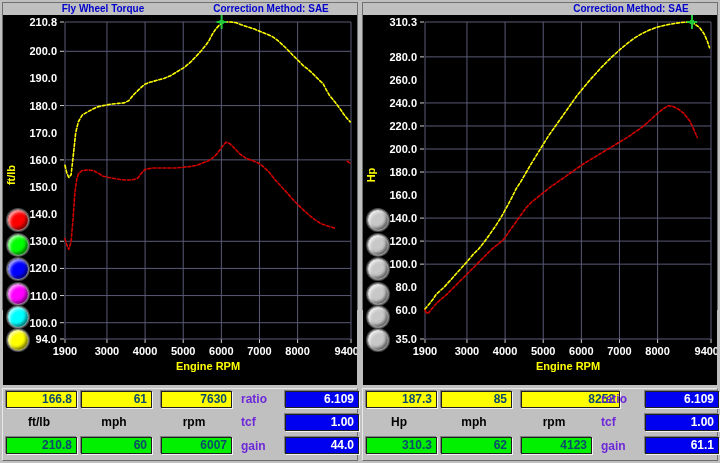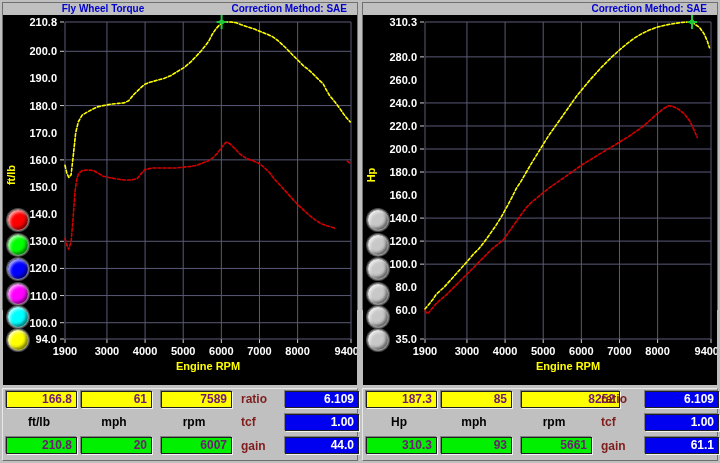--- a/index.html
+++ b/index.html
@@ -13,53 +13,53 @@
     background:#22c55e;
     border:1px solid #707070;
     box-sizing:border-box;
   }
   .chart-header{
     position:relative;height:12px;background:#c0c0c0;
     font:bold 10px "Liberation Sans",sans-serif;color:#0000cc;
     white-space:nowrap;
   }
   .chart-title{position:absolute;left:30px;width:140px;text-align:center;top:0;}
-  .chart-correction{position:absolute;left:192px;width:152px;text-align:right;top:0;}
+  .chart-correction{position:absolute;left:192px;width:152px;text-align:center;top:0;}
   .chart-body{position:relative;width:354px;height:370px;background:#000;}
   .chart-body svg{position:absolute;left:0;top:0;}
   .run-btn{
     position:absolute;left:4px;width:20px;height:20px;border-radius:50%;
     border:1px solid #888;
     box-shadow:inset 2px 2px 3px rgba(255,255,255,.65), inset -2px -2px 3px rgba(0,0,0,.5), 0 0 0 1px #4a4a4a;
     cursor:pointer;
   }
   .readout-panel{
     position:absolute;top:388px;width:356px;height:73px;background:#c0c0c0;
     border-top:1px solid #e8e8e8;border-left:1px solid #e8e8e8;
     border-right:1px solid #6e6e6e;border-bottom:1px solid #6e6e6e;
     box-sizing:border-box;
   }
   .val-box{
     position:absolute;width:65px;height:15px;
     border:1px solid #202020;
     box-shadow:1px 1px 0 #f4f4f4, -1px -1px 0 #808080;
     font:bold 12px "Liberation Sans",sans-serif;
     text-align:right;padding-right:4px;line-height:15px;
-    box-sizing:content-box;color:#701a75;
+    box-sizing:content-box;color:#0c4a6e;
   }
   .vb-yellow{background:#ffff00;}
   .vb-green{background:#00f000;}
   .vb-blue{background:#0000f0;color:#fff;width:68px;}
   .unit-label{
     position:absolute;width:60px;text-align:center;
     font:bold 12px "Liberation Sans",sans-serif;color:#000;
   }
   .param-label{
     position:absolute;left:238px;width:22px;
-    font:bold 12px "Liberation Sans",sans-serif;color:#7f1d1d;
+    font:bold 12px "Liberation Sans",sans-serif;color:#6d28d9;
   }
 </style>
 </head>
 <body>
 
 <div class="chart-panel" style="left:2px;">
   <div class="chart-header">
     <span class="chart-title">Fly Wheel Torque</span>
     <span class="chart-correction">Correction Method: SAE</span>
   </div>
@@ -219,44 +219,44 @@
       <div class="run-btn" style="top: 243px; background: rgb(200, 200, 200);"></div>
       <div class="run-btn" style="top: 268px; background: rgb(200, 200, 200);"></div>
       <div class="run-btn" style="top: 291px; background: rgb(200, 200, 200);"></div>
       <div class="run-btn" style="top: 314px; background: rgb(200, 200, 200);"></div>
     </div>
 </div>
 
 <div class="readout-panel" style="left:2px;">
   <div class="val-box vb-yellow" style="left:3px;top:2px;">166.8</div>
   <div class="val-box vb-yellow" style="left:78px;top:2px;">61</div>
-  <div class="val-box vb-yellow" style="left:158px;top:2px;">7589</div>
+  <div class="val-box vb-yellow" style="left:158px;top:2px;">7630</div>
   <div class="unit-label" style="left:6px;top:26px;">ft/lb</div>
   <div class="unit-label" style="left:81px;top:26px;">mph</div>
   <div class="unit-label" style="left:161px;top:26px;">rpm</div>
   <div class="val-box vb-green" style="left:3px;top:48px;">210.8</div>
-  <div class="val-box vb-green" style="left:78px;top:48px;">20</div>
+  <div class="val-box vb-green" style="left:78px;top:48px;">60</div>
   <div class="val-box vb-green" style="left:158px;top:48px;text-align:right;">6007</div>
   <div class="param-label" style="top:3px;">ratio</div>
   <div class="param-label" style="top:26px;">tcf</div>
   <div class="param-label" style="top:50px;">gain</div>
   <div class="val-box vb-blue" style="left:282px;top:2px;">6.109</div>
   <div class="val-box vb-blue" style="left:282px;top:25px;">1.00</div>
   <div class="val-box vb-blue" style="left:282px;top:48px;">44.0</div>
 </div>
 
 <div class="readout-panel" style="left:362px;">
   <div class="val-box vb-yellow" style="left:3px;top:2px;">187.3</div>
   <div class="val-box vb-yellow" style="left:78px;top:2px;">85</div>
   <div class="val-box vb-yellow" style="left:158px;top:2px;padding-left:28px;">8252</div>
   <div class="unit-label" style="left:6px;top:26px;">Hp</div>
   <div class="unit-label" style="left:81px;top:26px;">mph</div>
   <div class="unit-label" style="left:161px;top:26px;">rpm</div>
   <div class="val-box vb-green" style="left:3px;top:48px;">310.3</div>
-  <div class="val-box vb-green" style="left:78px;top:48px;">93</div>
-  <div class="val-box vb-green" style="left:158px;top:48px;">5661</div>
+  <div class="val-box vb-green" style="left:78px;top:48px;">62</div>
+  <div class="val-box vb-green" style="left:158px;top:48px;">4123</div>
   <div class="param-label" style="top:3px;">ratio</div>
   <div class="param-label" style="top:26px;">tcf</div>
   <div class="param-label" style="top:50px;">gain</div>
   <div class="val-box vb-blue" style="left:282px;top:2px;">6.109</div>
   <div class="val-box vb-blue" style="left:282px;top:25px;">1.00</div>
   <div class="val-box vb-blue" style="left:282px;top:48px;">61.1</div>
 </div>
 
 </body></html>

